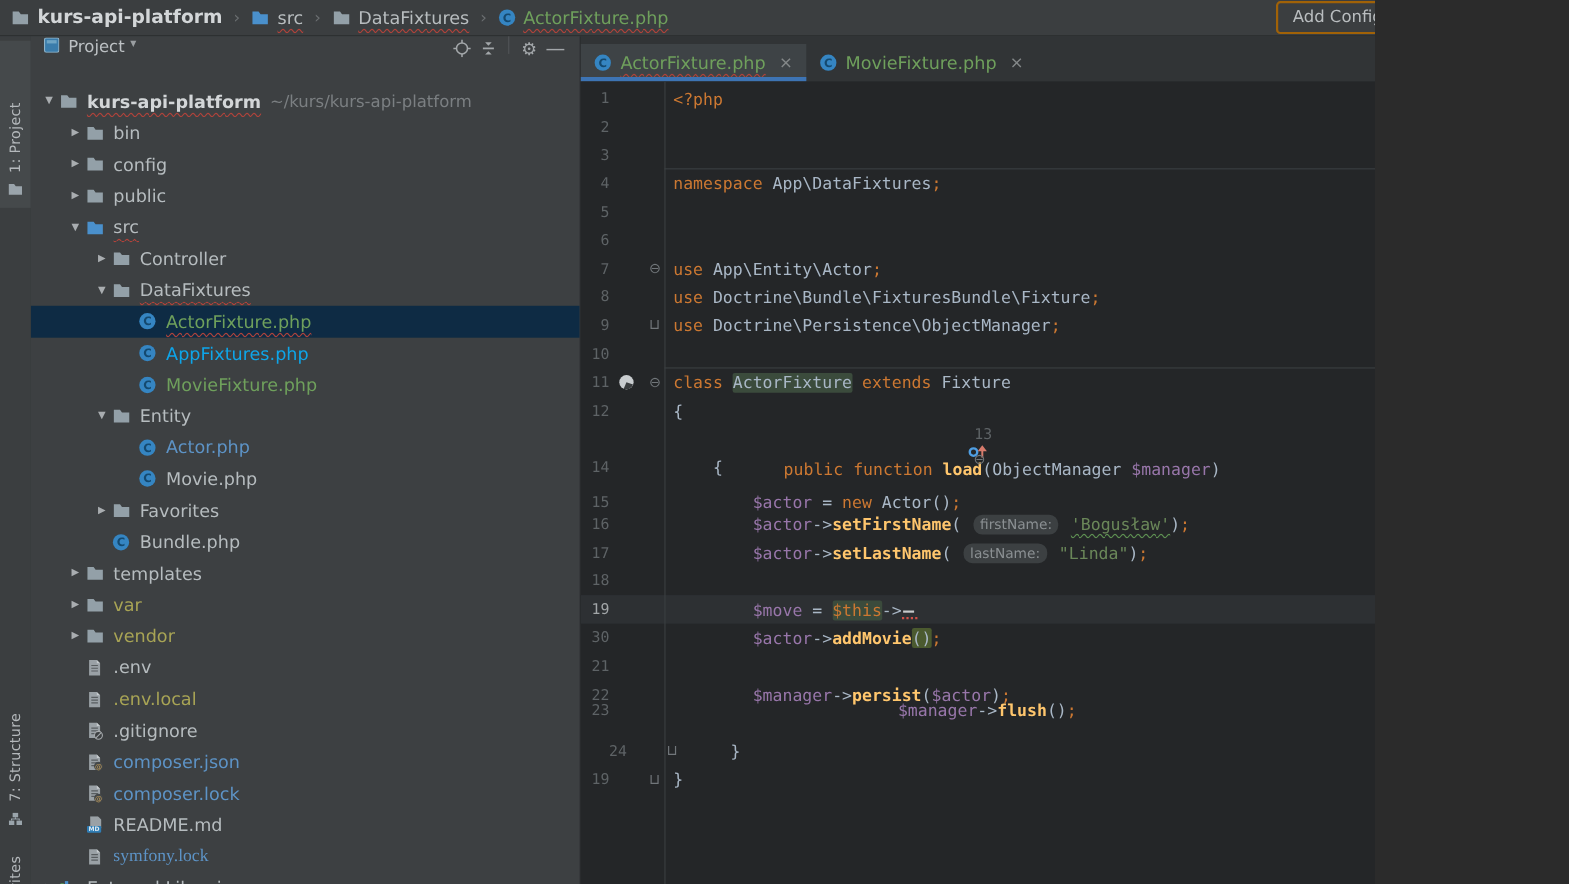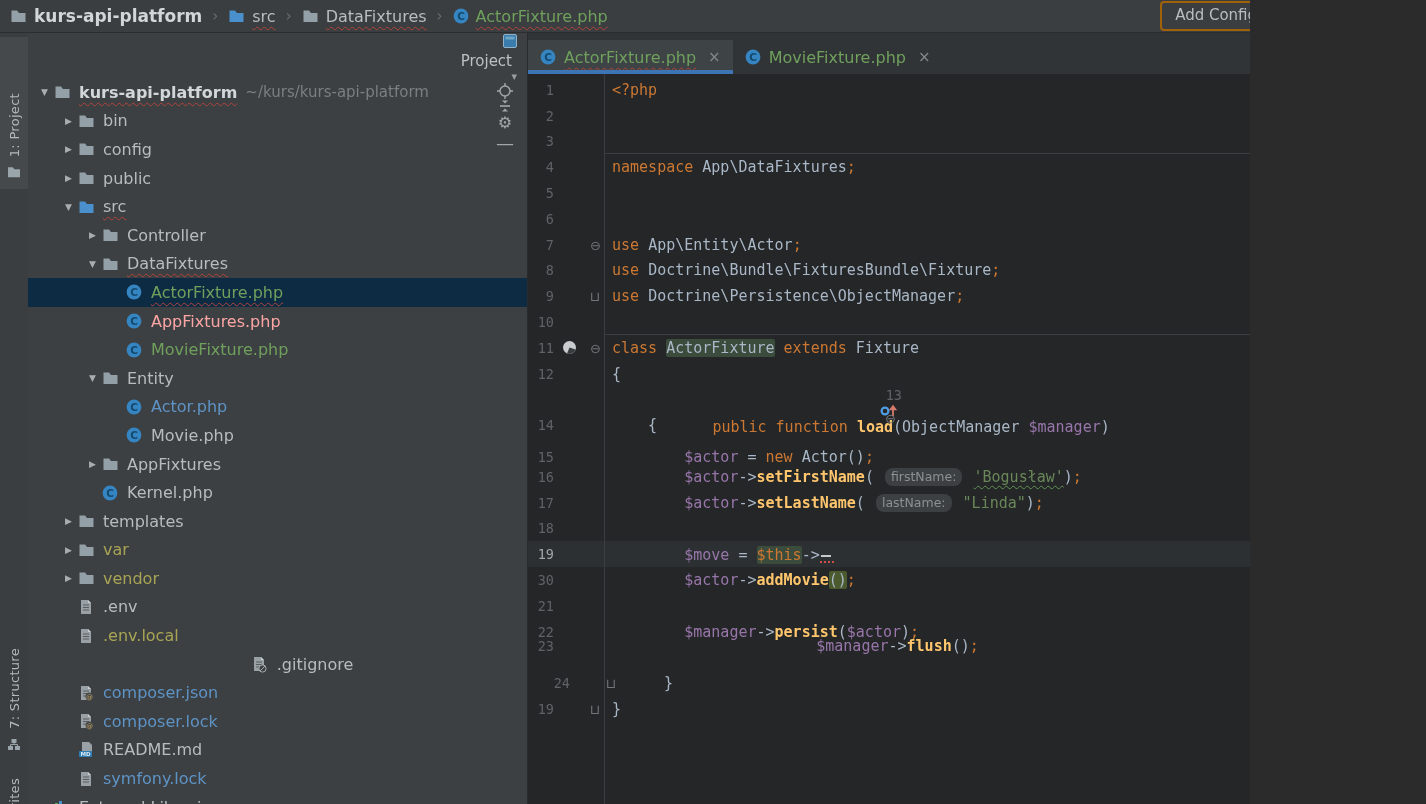--- a/index.html
+++ b/index.html
@@ -21,33 +21,33 @@
   .tb-ico{width:22px;height:22px;display:flex;align-items:center;justify-content:center;margin-left:8px;}
   
   #stripe{position:absolute;left:0;top:33px;width:28px;height:771px;background:#3b3e40;border-right:1px solid #343739;}
   .stripe-btn{position:absolute;left:0;width:28px;display:flex;flex-direction:column;align-items:center;justify-content:flex-end;}
   .stripe-btn.active{background:#45494b;}
   .stripe-btn .vlabel{writing-mode:vertical-rl;transform:rotate(180deg);font-size:13px;color:#b4b8bb;letter-spacing:.3px;}
   .stripe-btn .sicon{margin-top:6px;margin-bottom:7px;}
   
   #project-panel{position:absolute;left:28px;top:33px;width:500px;height:771px;background:#3d4042;
                  border-right:1px solid #282a2c;box-sizing:border-box;}
-  #panel-header{height:39px;display:flex;align-items:flex-end;padding:0 10px 0 12px;box-sizing:border-box;flex-direction:column;}
+  #panel-header{height:39px;display:flex;align-items:flex-start;padding:0 10px 0 12px;box-sizing:border-box;}
   #panel-title{font-size:15px;color:#bcc0c3;margin:0 5px 0 8px;}
   .hdr-caret{color:#9a9ea1;font-size:11px;}
   #panel-header .spacer{flex:1;}
   .ph-ico{width:24px;height:22px;display:flex;align-items:center;justify-content:center;color:#a3a7aa;font-size:16px;}
   .ph-sep{width:1px;height:16px;background:#525557;margin:0 6px;}
   #tree{position:absolute;left:0;right:0;top:39px;bottom:0;overflow:hidden;padding-top:6px;}
   .tree-row{height:28.6px;display:flex;align-items:center;white-space:nowrap;font-size:16px;color:#b6bcbf;box-sizing:border-box;}
   .tree-row.selected{background:#0e2b44;}
   .tw-arrow{width:17px;font-size:9px;color:#a9adb0;text-align:center;flex:none;}
   .tw-icon{width:18px;height:16px;margin-right:8px;flex:none;display:flex;align-items:center;justify-content:center;}
   .tw-suffix{color:#7b7f82;font-size:15px;margin-left:8px;}
-  .c-added{color:#6fa05c;} .c-modified{color:#5d93c6;} .c-error{color:#fca5a5;} .c-ignored{color:#a8a455;}
+  .c-added{color:#6fa05c;} .c-modified{color:#5d93c6;} .c-error{color:#0ea5e9;} .c-ignored{color:#a8a455;}
   .t-bold{font-weight:bold;color:#d3d6d8;}
   
   #editor{position:absolute;left:528px;top:33px;right:0;bottom:0;background:#313436;}
   #tabbar{position:absolute;left:0;top:0;right:0;height:41px;display:flex;align-items:flex-end;}
   .etab{height:34px;display:flex;align-items:center;gap:8px;padding:0 12px;font-size:16px;color:#6fa05c;position:relative;}
   .etab.active{background:#3e4346;}
   .etab.active::after{content:'';position:absolute;left:0;right:0;bottom:0;height:4px;background:#3d74b4;}
   .etab .close{color:#848889;font-size:15px;margin-left:4px;}
   #code{position:absolute;left:0;top:41px;right:0;bottom:0;background:#242628;overflow:hidden;
         font-family:"DejaVu Sans Mono",monospace;font-size:15px;}
@@ -307,31 +307,31 @@
           </span>
           <span class="">Movie.php</span>
         </div>
         <div class="tree-row" style="padding-left: 56px;">
           <span class="tw-arrow">▶</span>
           <span class="tw-icon">
             <svg width="17" height="14" viewBox="0 0 16 14">
               <path d="M1 1.5h5.6l1.8 2.4H15V13H1z" fill="#93a0a8"></path>
             </svg>
           </span>
-          <span class="">AppFixtures</span>
+          <span class="">Favorites</span>
         </div>
         <div class="tree-row" style="padding-left: 56px;">
           <span class="tw-arrow"></span>
           <span class="tw-icon">
             <svg width="16" height="16" viewBox="0 0 16 16">
               <circle cx="8" cy="8" r="7.4" fill="#3585c2"></circle>
               <text x="8" y="11.6" font-size="10.5" font-weight="bold" font-family="DejaVu Sans" fill="#14496f" text-anchor="middle">C</text>
             </svg>
           </span>
-          <span class="">Kernel.php</span>
+          <span class="">Bundle.php</span>
         </div>
         <div class="tree-row" style="padding-left: 32px;">
           <span class="tw-arrow">▶</span>
           <span class="tw-icon">
             <svg width="17" height="14" viewBox="0 0 16 14">
               <path d="M1 1.5h5.6l1.8 2.4H15V13H1z" fill="#93a0a8"></path>
             </svg>
           </span>
           <span class="">templates</span>
         </div>
@@ -368,21 +368,21 @@
           <span class="tw-arrow"></span>
           <span class="tw-icon">
             <svg width="14" height="16" viewBox="0 0 14 16">
               <path d="M2 1h7l3 3v11H2z" fill="#9aa1a6"></path>
               <path d="M9 1l3 3H9z" fill="#c6cbce"></path>
               <path d="M4 6h6M4 8.5h6M4 11h6" stroke="#585d60" stroke-width="1.1"></path>
             </svg>
           </span>
           <span class="c-ignored ">.env.local</span>
         </div>
-        <div class="tree-row" style="padding-left: 32px; justify-content: center;">
+        <div class="tree-row" style="padding-left: 32px;">
           <span class="tw-arrow"></span>
           <span class="tw-icon">
             <svg width="14" height="16" viewBox="0 0 14 16">
               <path d="M2 1h7l3 3v11H2z" fill="#9aa1a6"></path>
               <path d="M9 1l3 3H9z" fill="#c6cbce"></path>
               <path d="M4 6h6M4 8.5h6M4 11h6" stroke="#585d60" stroke-width="1.1"></path>
             </svg>
             <svg width="9" height="9" viewBox="0 0 9 9" style="margin-left:-8px;margin-top:8px;">
               <circle cx="4.5" cy="4.5" r="3.6" fill="#3d4042" stroke="#a7abae"></circle>
               <path d="M2 7L7 2" stroke="#a7abae"></path>
@@ -424,21 +424,21 @@
           <span class="tw-arrow"></span>
           <span class="tw-icon">
             <svg width="15" height="16" viewBox="0 0 15 16">
               <path d="M3 0h7l3 3v8H3z" fill="#9aa1a6"></path>
               <rect x="0" y="9" width="13" height="6" rx="1" fill="#2f7db5"></rect>
               <text x="6.5" y="13.8" font-size="5.5" font-weight="bold" fill="#dfeaf2" text-anchor="middle" font-family="DejaVu Sans">MD</text>
             </svg>
           </span>
           <span class="">README.md</span>
         </div>
-        <div class="tree-row" style="padding-left: 32px;">
+        <div class="tree-row" style="padding-left: 32px; font-family: Liberation Serif, serif;">
           <span class="tw-arrow"></span>
           <span class="tw-icon">
             <svg width="14" height="16" viewBox="0 0 14 16">
               <path d="M2 1h7l3 3v11H2z" fill="#9aa1a6"></path>
               <path d="M9 1l3 3H9z" fill="#c6cbce"></path>
               <path d="M4 6h6M4 8.5h6M4 11h6" stroke="#585d60" stroke-width="1.1"></path>
             </svg>
           </span>
           <span class="c-modified ">symfony.lock</span>
         </div>

